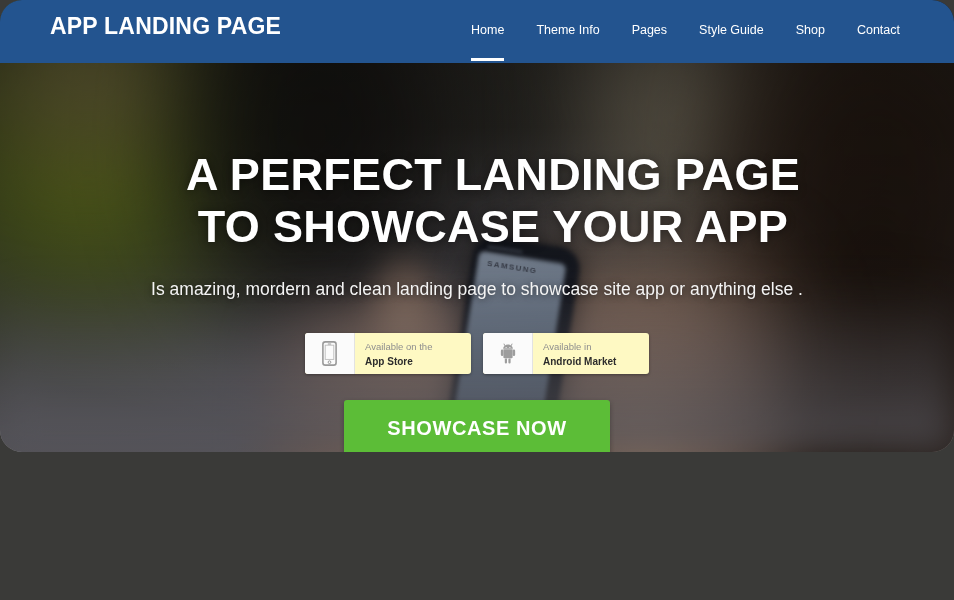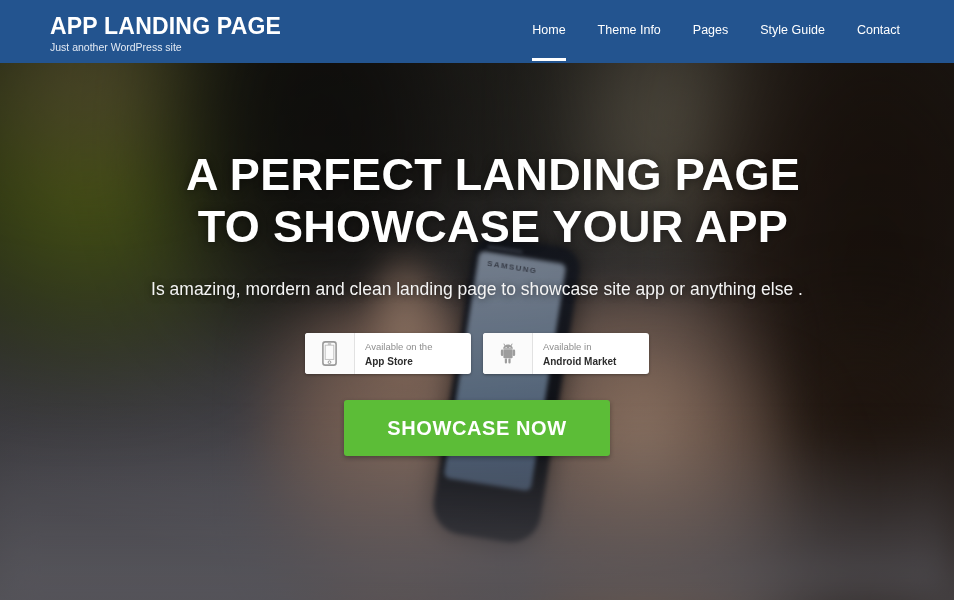--- a/index.html
+++ b/index.html
@@ -3,21 +3,21 @@
 <meta charset="utf-8">
 <style>
   * { margin:0; padding:0; box-sizing:border-box; }
   html, body {
     width:954px; height:600px;
     overflow:hidden;
     font-family:"Liberation Sans", sans-serif;
     background:#3a3a38;
   }
 
-  #page { position:relative; width:954px; height:600px; overflow:hidden; }
+  #page { position:relative; width:954px; height:452px; overflow:hidden;border-radius:22px; }
 
   
   .hero-bg {
     position:absolute; inset:0;
     background:#55544f;
     overflow:hidden;
   }
   .bg-layer { position:absolute; }
 
   
@@ -209,21 +209,21 @@
   }
 
   
   .store-row {
     margin-top:29px;
     display:flex; justify-content:center; align-items:center; gap:12px;
   }
   .store-btn {
     display:flex; align-items:stretch;
     height:41px; width:166px;
-    background:#ffffff;
+    background:#fef9c3;
     border-radius:3px;
     box-shadow:0 1px 3px rgba(0,0,0,0.35);
     cursor:pointer; overflow:hidden;
     text-align:left;
     justify-content:space-between;
   }
   .store-icon {
     width:50px; flex:none;
     display:flex; align-items:center; justify-content:center;
     border-right:1px solid #e2e2e2;
@@ -272,38 +272,41 @@
     <div class="bg-layer phone-brand">SAMSUNG</div>
     <div class="bg-layer finger-left"></div>
     <div class="bg-layer thumb-right"></div>
     <div class="bg-layer bg-bottomhaze"></div>
     <div class="bg-layer bg-scrim"></div>
   </div>
 
   <div class="site-header">
     <div class="brand">
       <div class="brand-title">APP LANDING PAGE</div>
-      <div class="brand-tagline">Just another WordPress site</div>
     </div>
 
     <nav class="main-nav">
       <a class="nav-item is-active" href="#">
         <span>Home</span>
         <span class="nav-underline"></span>
       </a>
       <a class="nav-item" href="#">
         <span>Theme Info</span>
         
       </a>
       <a class="nav-item" href="#">
         <span>Pages</span>
         
       </a>
       <a class="nav-item" href="#">
         <span>Style Guide</span>
+        
+      </a>
+      <a class="nav-item" href="#">
+        <span>Shop</span>
         
       </a>
       <a class="nav-item" href="#">
         <span>Contact</span>
         
       </a>
     </nav>
   </div>
 
   <div class="hero-content">

